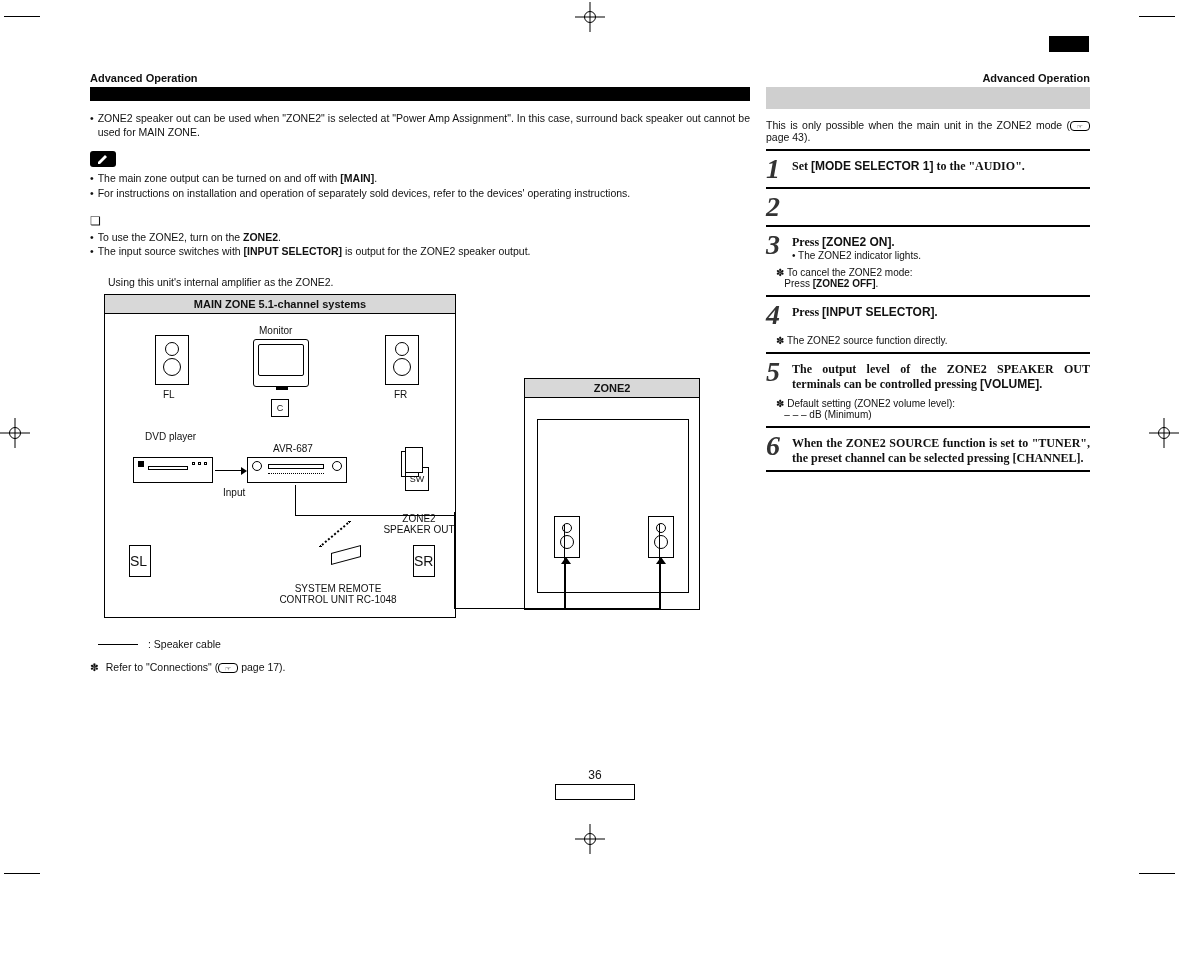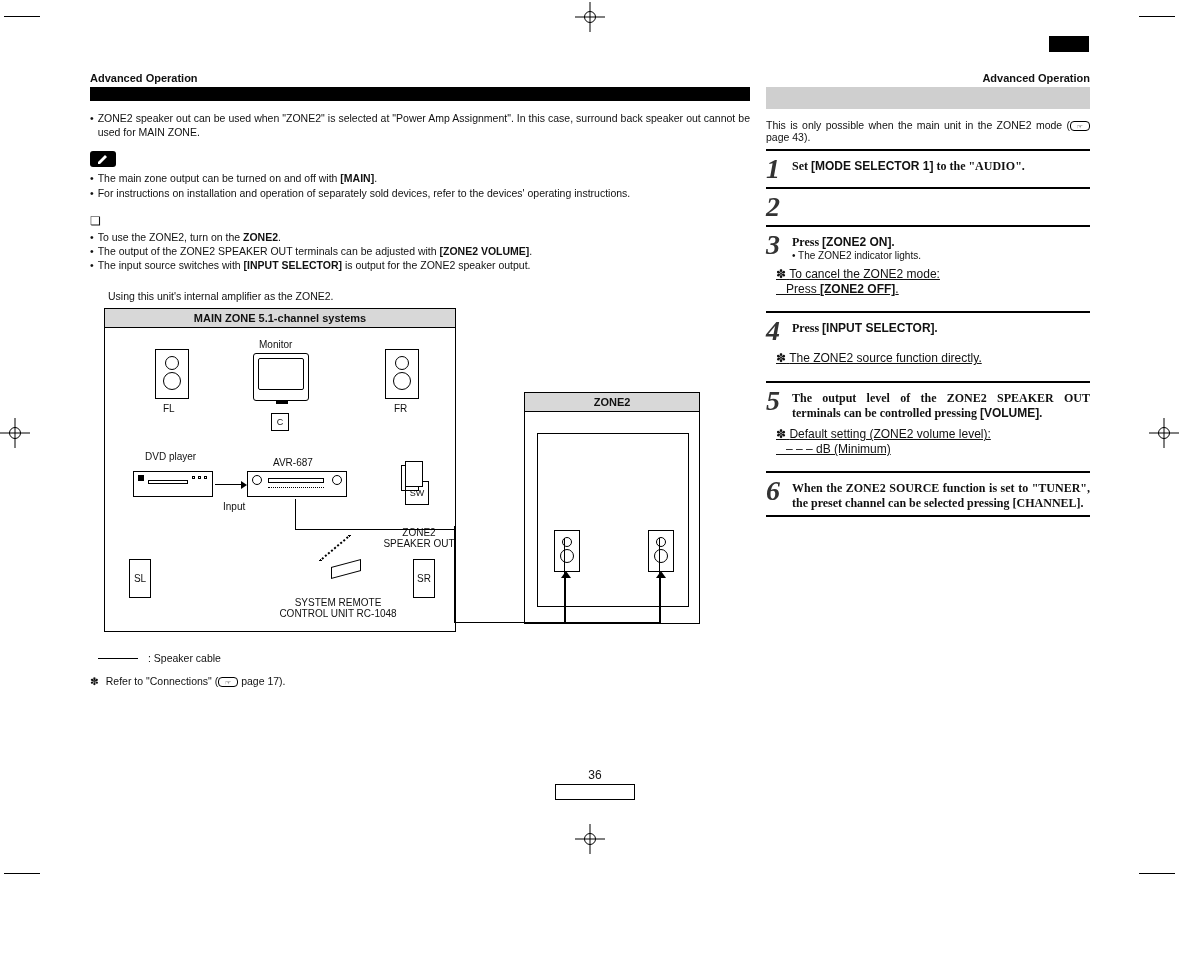--- a/index.html
+++ b/index.html
@@ -53,21 +53,21 @@
   .sq { font-size: 12px; margin-top:14px; margin-bottom:2px;}
   .bold { font-weight: bold; }
   .caption { font-size: 10.5px; margin: 18px 0 6px 18px;}
   .mainzone-box { border:1px solid #000; width:352px; height:324px; position:absolute; left:0; top:0; }
   .mz-title { font-weight:bold; font-size:11px; text-align:center; background:#d8d8d8; padding:3px 0; border-bottom:1px solid #000;}
   .lbl { font-size: 10px; position:absolute; text-align:center; }
   
   .spk { position:absolute; width:34px; height:50px; border:1px solid #000; }
   .spk .driver-lg { width:14px; height:14px; border:1px solid #000; border-radius:50%; margin:6px auto 2px; }
   .spk .driver-sm { width:18px; height:18px; border:1px solid #000; border-radius:50%; margin:2px auto; }
-  .spk-sm { position:absolute; width:22px; height:39px; border:1px solid #000; font-size:10px; display:flex; align-items:center; justify-content:center;}
+  .spk-sm { position:absolute; width:22px; height:32px; border:1px solid #000; font-size:14px; display:flex; align-items:center; justify-content:flex-start;}
   .spk-cube { position:absolute; width:20px; height:28px; }
   .spk-cube::before { content:''; position:absolute; width:16px; height:24px; border:1px solid #000; left:0; top:4px;}
   .spk-cube::after { content:''; position:absolute; width:16px; height:24px; border:1px solid #000; left:4px; top:0; background:#fff;}
 
   .monitor { position:absolute; width:56px; height:48px; border:1px solid #000; border-radius:3px;}
   .monitor::after { content:''; position:absolute; inset:4px 4px 10px 4px; border:1px solid #000; border-radius:2px;}
   .monitor .base { position:absolute; bottom:-4px; left:22px; width:12px; height:4px; background:#000;}
   
   .small-spk { position:absolute; width:18px; height:18px; border:1px solid #000; font-size:9px; display:flex; align-items:center; justify-content:center;}
 
@@ -87,21 +87,21 @@
 
   
   .condition { font-size:10.5px; text-align:justify; margin-top:10px; }
   .pg-icon { display:inline-block; width:20px; height:10px; border:1px solid #000; border-radius:4px; font-size:7px; text-align:center; line-height:9px; vertical-align:middle;}
   .step-block { border-top:2px solid #000; padding:4px 0; display:flex; gap:6px; font-family: Georgia, 'Times New Roman', serif; }
   .step-block.last { border-bottom:2px solid #000;}
   .step-num { font-size:28px; font-style:italic; font-weight:bold; line-height:1; color:#333; width:20px; flex:0 0 auto;}
   .step-body { font-size:12px; padding-top:4px; flex:1;}
   .step-body .main { font-weight:bold;margin-top:16px;}
   .step-note { font-size:10px; font-family: Arial, sans-serif;}
-  .sub-note { font-size:12px; font-family: Arial, sans-serif; padding:2px 0 15px 10px;text-decoration:underline;}
+  .sub-note { font-size:10px; font-family: Arial, sans-serif; padding:2px 0 6px 10px;}
   .sub-note .ast { font-family: Georgia, serif;}
 
   .page-num-box { position:absolute; left: 555px; top: 768px; text-align:center;}
   .page-num-box .num { font-size:12px; }
   .page-num-box .box { width:80px; height:16px; border:1px solid #000; margin-top:2px;}
 
 </style>
 </head>
 <body>
 
@@ -149,23 +149,20 @@
             <span>For instructions on installation and operation of separately sold devices, refer to the devices' operating instructions.</span>
           </div>
       </div>
 
       <div class="sq">❏</div>
       <div class="body-text" style="width:660px">
         <div class="bullet-row">
             <span><span>To use the ZONE2, turn on the </span><span class="bold">ZONE2</span><span>.</span></span>
           </div>
         <div class="bullet-row">
-            <span><span>The output of the ZONE2 SPEAKER OUT terminals can be adjusted with </span><span class="bold">[ZONE2 VOLUME]</span><span>.</span></span>
-          </div>
-        <div class="bullet-row">
             <span><span>The input source switches with </span><span class="bold">[INPUT SELECTOR]</span><span> is output for the ZONE2 speaker output.</span></span>
           </div>
       </div>
 
       <div class="caption">Using this unit's internal amplifier as the ZONE2.</div>
 
       
       <div style="position:relative; width:610px; height:326px; margin-left:14px;">
 
         <div class="mainzone-box">
@@ -181,21 +178,21 @@
           <div class="lbl" style="left:58px; top:94px;">FL</div>
           <div class="spk" style="left:280px; top:40px;">
               <div class="driver-lg"></div>
               <div class="driver-sm"></div>
             </div>
           <div class="lbl" style="left:289px; top:94px;">FR</div>
           <div class="small-spk" style="left:166px; top:104px;">
               <span>C</span>
             </div>
 
-          <div class="lbl" style="left:40px; top:142px;">DVD player</div>
+          <div class="lbl" style="left:40px; top:136px;">DVD player</div>
           <div class="device dvd" style="left:28px; top:162px; width:80px; height:26px;">
             <div style="position:absolute;left:4px;top:3px;width:6px;height:6px;background:#000;"></div>
             <div style="position:absolute;left:14px;top:8px;width:40px;height:4px;border:1px solid #000;"></div>
             <div style="position:absolute;left:58px;top:4px;width:3px;height:3px;border:1px solid #000;"></div>
             <div style="position:absolute;left:64px;top:4px;width:3px;height:3px;border:1px solid #000;"></div>
             <div style="position:absolute;left:70px;top:4px;width:3px;height:3px;border:1px solid #000;"></div>
           </div>
           <div class="lbl" style="left:168px; top:148px;">AVR-687</div>
           <div class="device avr" style="left:142px; top:162px; width:100px; height:26px;">
             <div class="knob" style="left:4px;"></div>

